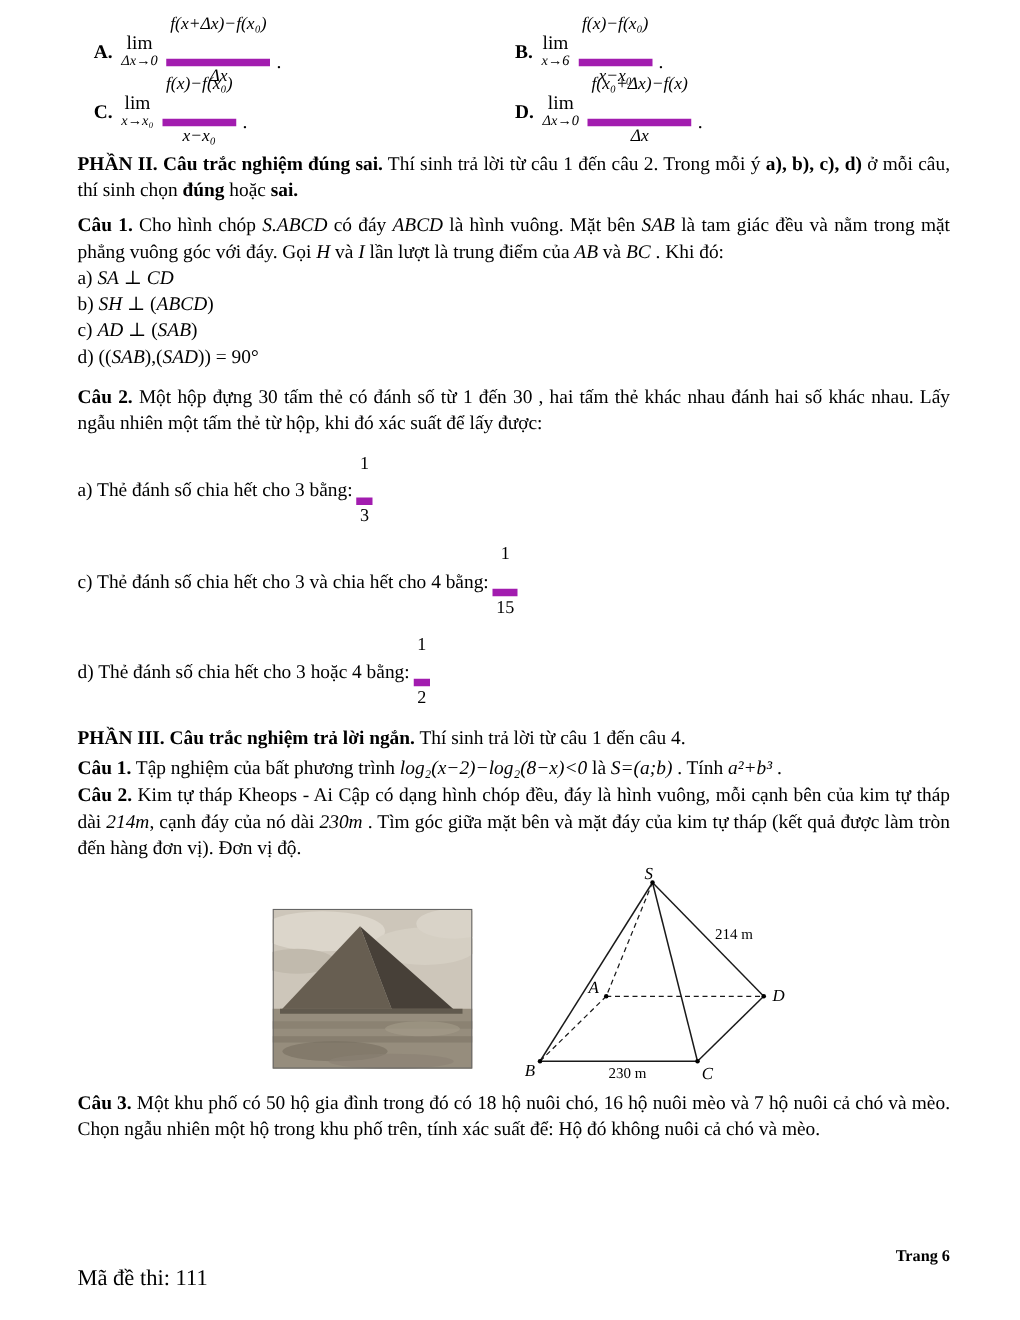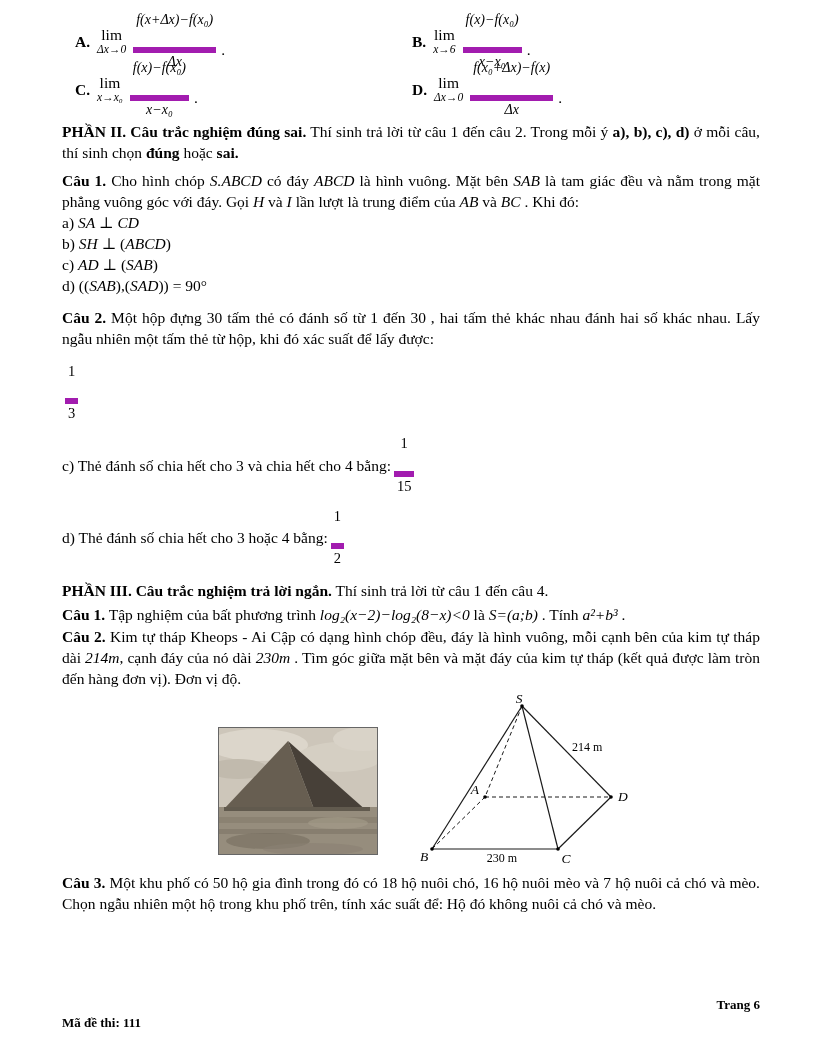--- a/index.html
+++ b/index.html
@@ -42,21 +42,21 @@
   .diagram{margin-left:27px;display:block;}
   .diagram line{stroke:#1a1a1a;stroke-width:1.2;}
   .diagram .dash{stroke-dasharray:4 3;stroke-width:1;}
   .diagram text{font-family:"Liberation Serif","DejaVu Serif",serif;}
   .vlabel{font-size:13.5px;font-style:italic;}
   .mlabel{font-size:12px;}
   .q3-para{margin-top:4px;}
   
   .footer{margin-top:auto;}
   .trang{text-align:right;font-weight:bold;font-size:13px;line-height:15px;}
-  .made{font-weight:bold;font-size:13px;line-height:15px;margin-top:3px;}
+  .made{font-weight:normal;font-size:18px;line-height:15px;margin-top:3px;}
 </style>
 </head>
 <body>
 
 <div class="page">
 
   <div class="opts">
     <div class="opts-row">
       <div class="opt">
         <span class="opt-label">A.</span>
@@ -114,20 +114,21 @@
   <p class="para part2-heading"><span class="b">PHẦN II. Câu trắc nghiệm đúng sai.</span><span> Thí sinh trả lời từ câu 1 đến câu 2. Trong mỗi ý </span><span class="b">a), b), c), d)</span><span> ở mỗi câu, thí sinh chọn </span><span class="b">đúng</span><span> hoặc </span><span class="b">sai.</span></p>
 
   <p class="para q1-para"><span class="b">Câu 1.</span><span> Cho hình chóp </span><span class="i">S.ABCD</span><span> có đáy </span><span class="i">ABCD</span><span> là hình vuông. Mặt bên </span><span class="i">SAB</span><span> là tam giác đều và nằm trong mặt phẳng vuông góc với đáy. Gọi </span><span class="i">H</span><span> và </span><span class="i">I</span><span> lần lượt là trung điểm của </span><span class="i">AB</span><span> và </span><span class="i">BC</span><span> . Khi đó:</span></p>
   <div class="qitem"><span>a) </span><span class="i">SA</span><span> ⊥ </span><span class="i">CD</span></div>
   <div class="qitem"><span>b) </span><span class="i">SH</span><span> ⊥ (</span><span class="i">ABCD</span><span>)</span></div>
   <div class="qitem"><span>c) </span><span class="i">AD</span><span> ⊥ (</span><span class="i">SAB</span><span>)</span></div>
   <div class="qitem"><span>d) </span><span>((</span><span class="i">SAB</span><span>),(</span><span class="i">SAD</span><span>)) = 90°</span></div>
 
   <p class="para q2-para"><span class="b">Câu 2.</span><span> Một hộp đựng 30 tấm thẻ có đánh số từ 1 đến 30 , hai tấm thẻ khác nhau đánh hai số khác nhau. Lấy ngẫu nhiên một tấm thẻ từ hộp, khi đó xác suất để lấy được:</span></p>
   <div class="fitem">
+    <span>a) Thẻ đánh số chia hết cho 3 bằng:</span>
     <span class="frac">
       <span class="num">1</span>
       <span class="den">3</span>
     </span>
   </div>
   <div class="fitem">
     <span>c) Thẻ đánh số chia hết cho 3 và chia hết cho 4 bằng:</span>
     <span class="frac">
       <span class="num">1</span>
       <span class="den">15</span>

